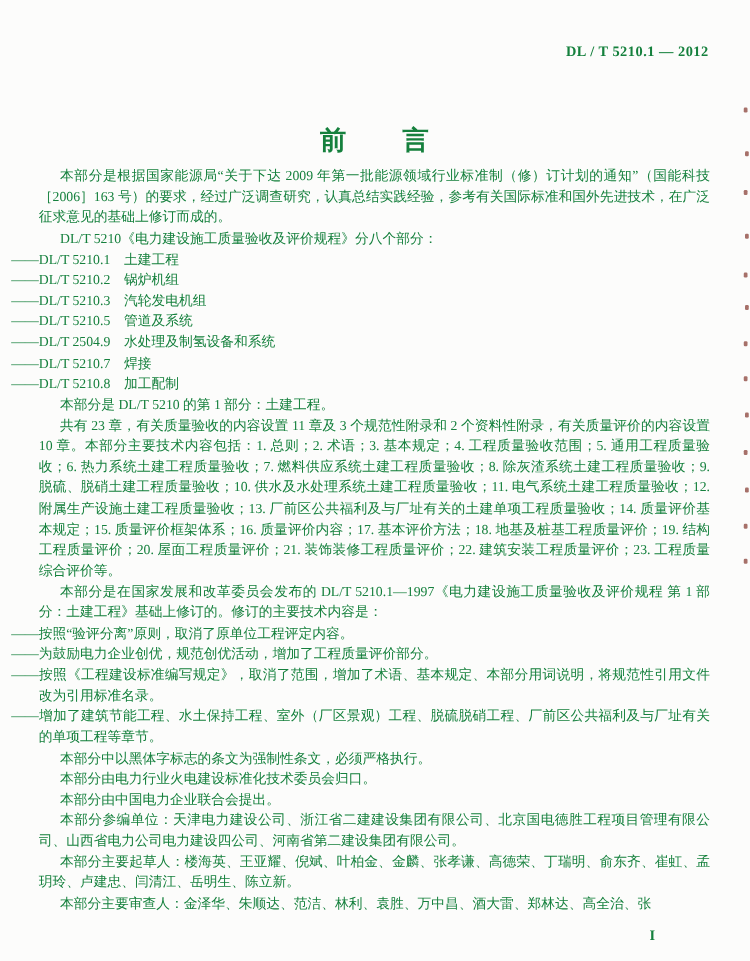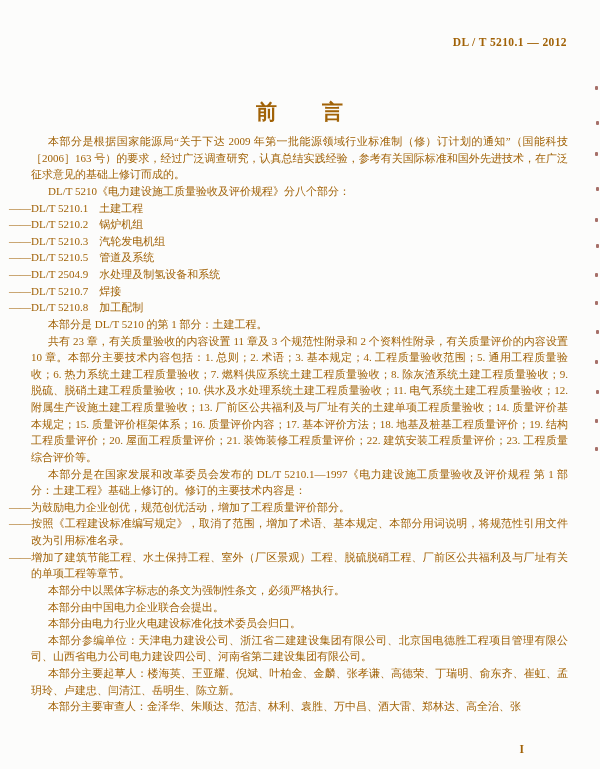--- a/index.html
+++ b/index.html
@@ -2,21 +2,21 @@
 <html><head>
 <meta charset="utf-8">
 <style>
   html,body{margin:0;padding:0;background:#e8e8e8;}
   .page{
     position:relative;
     width:600px;height:769px;
     margin:0 auto;
     background:#fcfcfb;
     font-family:"Liberation Serif","DejaVu Serif",serif;
-    color:#a16207;
+    color:#15803d;
     overflow:hidden;
     box-sizing:border-box;
   }
   .doc-number{
     position:absolute;
     top:36px;right:33px;
     font-size:11.5px;
     font-weight:bold;
     letter-spacing:0.4px;
     white-space:nowrap;
@@ -70,26 +70,27 @@
       <p class="dash">——DL/T 5210.1　土建工程</p>
       <p class="dash">——DL/T 5210.2　锅炉机组</p>
       <p class="dash">——DL/T 5210.3　汽轮发电机组</p>
       <p class="dash">——DL/T 5210.5　管道及系统</p>
       <p class="dash">——DL/T 2504.9　水处理及制氢设备和系统</p>
       <p class="dash">——DL/T 5210.7　焊接</p>
       <p class="dash">——DL/T 5210.8　加工配制</p>
       <p class="para">本部分是 DL/T 5210 的第 1 部分：土建工程。</p>
       <p class="para">共有 23 章，有关质量验收的内容设置 11 章及 3 个规范性附录和 2 个资料性附录，有关质量评价的内容设置 10 章。本部分主要技术内容包括：1. 总则；2. 术语；3. 基本规定；4. 工程质量验收范围；5. 通用工程质量验收；6. 热力系统土建工程质量验收；7. 燃料供应系统土建工程质量验收；8. 除灰渣系统土建工程质量验收；9. 脱硫、脱硝土建工程质量验收；10. 供水及水处理系统土建工程质量验收；11. 电气系统土建工程质量验收；12. 附属生产设施土建工程质量验收；13. 厂前区公共福利及与厂址有关的土建单项工程质量验收；14. 质量评价基本规定；15. 质量评价框架体系；16. 质量评价内容；17. 基本评价方法；18. 地基及桩基工程质量评价；19. 结构工程质量评价；20. 屋面工程质量评价；21. 装饰装修工程质量评价；22. 建筑安装工程质量评价；23. 工程质量综合评价等。</p>
       <p class="para">本部分是在国家发展和改革委员会发布的 DL/T 5210.1—1997《电力建设施工质量验收及评价规程 第 1 部分：土建工程》基础上修订的。修订的主要技术内容是：</p>
+      <p class="dash">——按照“验评分离”原则，取消了原单位工程评定内容。</p>
       <p class="dash">——为鼓励电力企业创优，规范创优活动，增加了工程质量评价部分。</p>
       <p class="dash">——按照《工程建设标准编写规定》，取消了范围，增加了术语、基本规定、本部分用词说明，将规范性引用文件改为引用标准名录。</p>
       <p class="dash">——增加了建筑节能工程、水土保持工程、室外（厂区景观）工程、脱硫脱硝工程、厂前区公共福利及与厂址有关的单项工程等章节。</p>
       <p class="para">本部分中以黑体字标志的条文为强制性条文，必须严格执行。</p>
+      <p class="para">本部分由电力行业火电建设标准化技术委员会归口。</p>
       <p class="para">本部分由中国电力企业联合会提出。</p>
-      <p class="para">本部分由电力行业火电建设标准化技术委员会归口。</p>
       <p class="para">本部分参编单位：天津电力建设公司、浙江省二建建设集团有限公司、北京国电德胜工程项目管理有限公司、山西省电力公司电力建设四公司、河南省第二建设集团有限公司。</p>
       <p class="para">本部分主要起草人：楼海英、王亚耀、倪斌、叶柏金、金麟、张孝谦、高德荣、丁瑞明、俞东齐、崔虹、孟玥玲、卢建忠、闫清江、岳明生、陈立新。</p>
       <p class="para">本部分主要审查人：金泽华、朱顺达、范洁、林利、袁胜、万中昌、酒大雷、郑林达、高全治、张</p>
     </div>
 
   <div class="page-number">I</div>
 
   <div class="artifacts">
     <div class="dot" style="top:86px;right:2px"></div>
     <div class="dot" style="top:121px;right:1px"></div>

